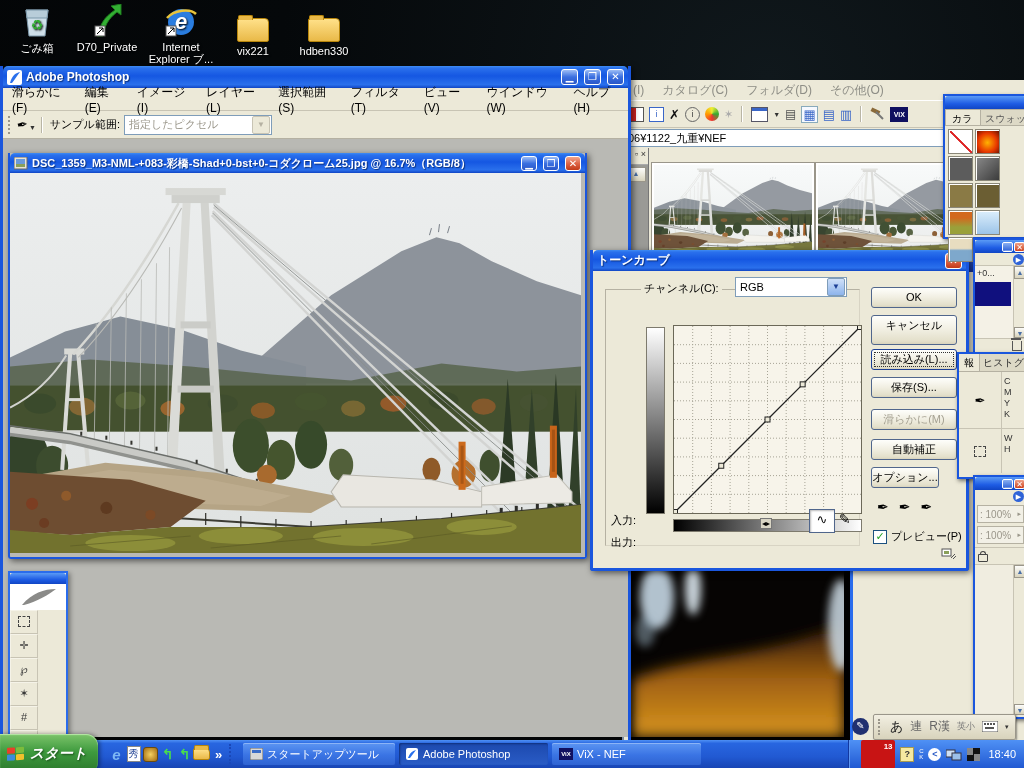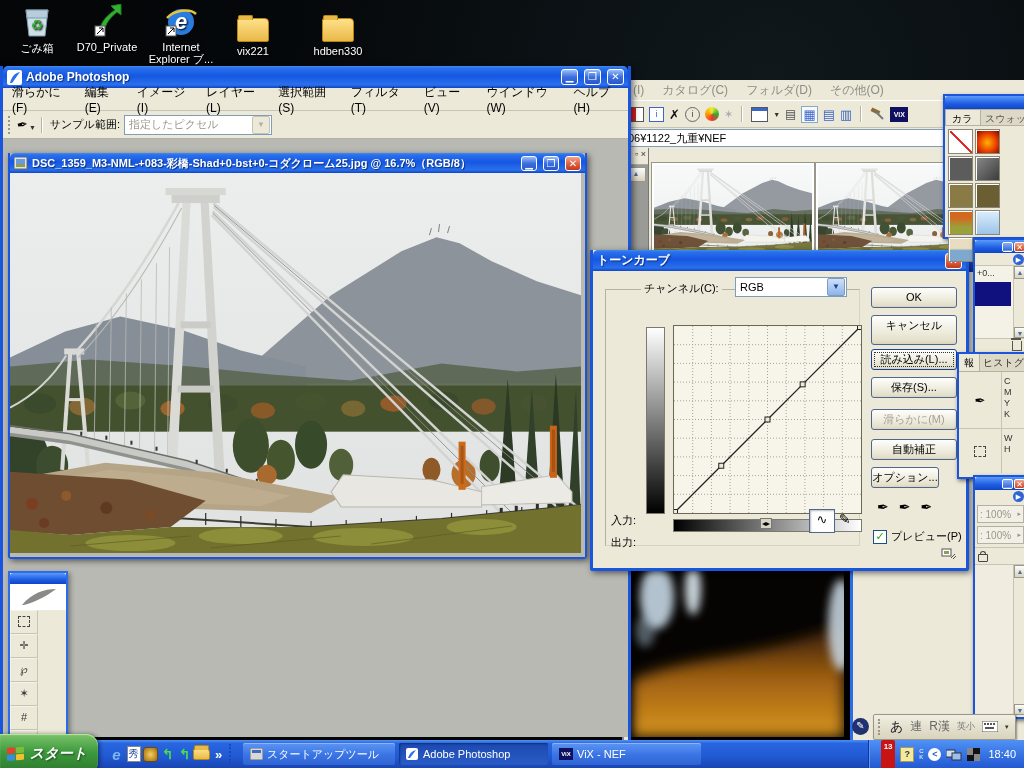--- a/index.html
+++ b/index.html
@@ -97,21 +97,21 @@
         </svg>
     </div>
     <div style="line-height:12px;">Internet Explorer ブ...</div>
   </div>
   <div class="dicon" style="left:217px;top:8px;">
     <div class="img">
         <div class="folder"></div>
       </div>
     <div>vix221</div>
   </div>
-  <div class="dicon" style="left:302px;top:8px;">
+  <div class="dicon" style="left:288px;top:8px;">
     <div class="img">
         <div class="folder"></div>
       </div>
     <div>hdben330</div>
   </div>
 
   <div class="abs" style="left:622px;top:80px;width:402px;height:660px;background:#ece9d8;border-left:2px solid #7a8aa0;z-index:1;">
 
     <div class="menurow" style="height:20px;color:#8e8e86;font-size:12px;">
       <span>(I)</span>
@@ -675,21 +675,21 @@
           <path d="M2,10 C4,5 6,3 10,2 C8,5 6,7 4,10 Z" fill="#2a70ec"></path>
         </svg>
       <span>Adobe Photoshop</span>
     </div>
     <div class="taskbtn" style="width:135px;">
       <div style="width:14px;height:12px;background:#101060;color:#fff;font-size:6px;font-weight:bold;text-align:center;line-height:12px;">ViX</div>
       <span>ViX - NEF</span>
     </div>
 
     <div class="tray">
-      <div style="width:14px;height:29px;background:#c81414;color:#fff;font-size:8px;font-weight:bold;text-align:center;line-height:13px;border-radius:2px;">13</div>
+      <div style="width:14px;height:29px;background:#c81414;color:#fff;font-size:8px;font-weight:bold;text-align:center;line-height:13px;border-radius:2px;padding-left:20px;">13</div>
       <div style="width:12px;height:13px;background:#f5e9a0;color:#333;font-size:9px;font-weight:bold;text-align:center;line-height:13px;border:1px solid #a89a50;">?</div>
       <div style="color:#fff;font-size:6px;line-height:6px;">C<br>K</div>
       <div style="width:13px;height:13px;border-radius:50%;background:#fff;color:#2a5cc6;font-size:9px;font-weight:bold;text-align:center;line-height:13px;">&lt;</div>
       <svg width="16" height="13">
           <rect x="0" y="2" width="9" height="7" fill="#cfe0f5" stroke="#334"></rect>
           <rect x="6" y="5" width="9" height="7" fill="#9cc0ea" stroke="#334"></rect>
         </svg>
       <div style="width:13px;height:13px;background:conic-gradient(#111 0 25%,#888 0 50%,#111 0 75%,#888 0);"></div>
       <span style="color:#fff;font-size:11px;margin-left:3px;">18:40</span>
     </div>

